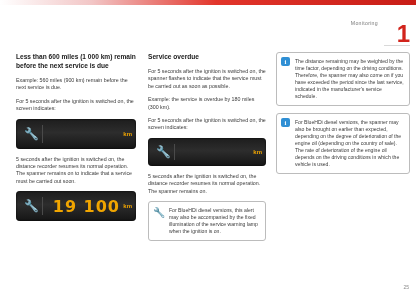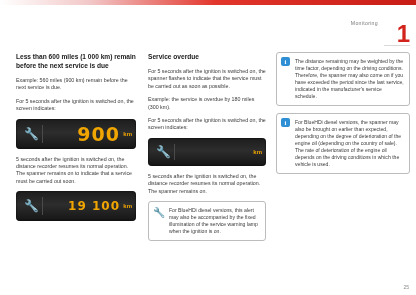--- a/index.html
+++ b/index.html
@@ -50,21 +50,21 @@
   .display.narrow{height:28px;}
   .disp-wrench{
     position:absolute;left:8px;top:50%;transform:translateY(-50%);
     color:#f0a500;font-size:12px;line-height:1;
   }
   .disp-val{
     position:absolute;right:16px;top:50%;transform:translateY(-50%);
     color:#f0a500;font-size:19px;font-weight:bold;letter-spacing:1px;
     font-family:"DejaVu Sans", sans-serif;
   }
-  .disp-val.small{font-size:12px;}
+  .disp-val.small{font-size:16px;}
   .disp-unit{
     position:absolute;right:4px;top:50%;transform:translateY(-50%);
     color:#f0a500;font-size:6px;font-weight:bold;
   }
   .disp-sep{
     position:absolute;left:26px;top:6px;bottom:6px;width:1px;background:#4a4a4a;
   }
 
   
   .callout{
@@ -99,21 +99,20 @@
 <div class="header-rule"></div>
 
 <div class="col col1">
   <h2 class="title">Less than 600 miles (1 000 km) remain before the next service is due</h2>
   <p class="body">Example: 560 miles (900 km) remain before the next service is due.</p>
   <p class="body">For 5 seconds after the ignition is switched on, the screen indicates:</p>
 
   <div class="display">
     <span class="disp-wrench">🔧</span>
     <span class="disp-sep"></span>
-    <span class="disp-val">900</span>
     <span class="disp-unit">km</span>
   </div>
 
   <p class="body">5 seconds after the ignition is switched on, the distance recorder resumes its normal operation. The spanner remains on to indicate that a service must be carried out soon.</p>
 
   <div class="display">
     <span class="disp-wrench">🔧</span>
     <span class="disp-sep"></span>
     <span class="disp-val small">19 100</span>
     <span class="disp-unit">km</span>

